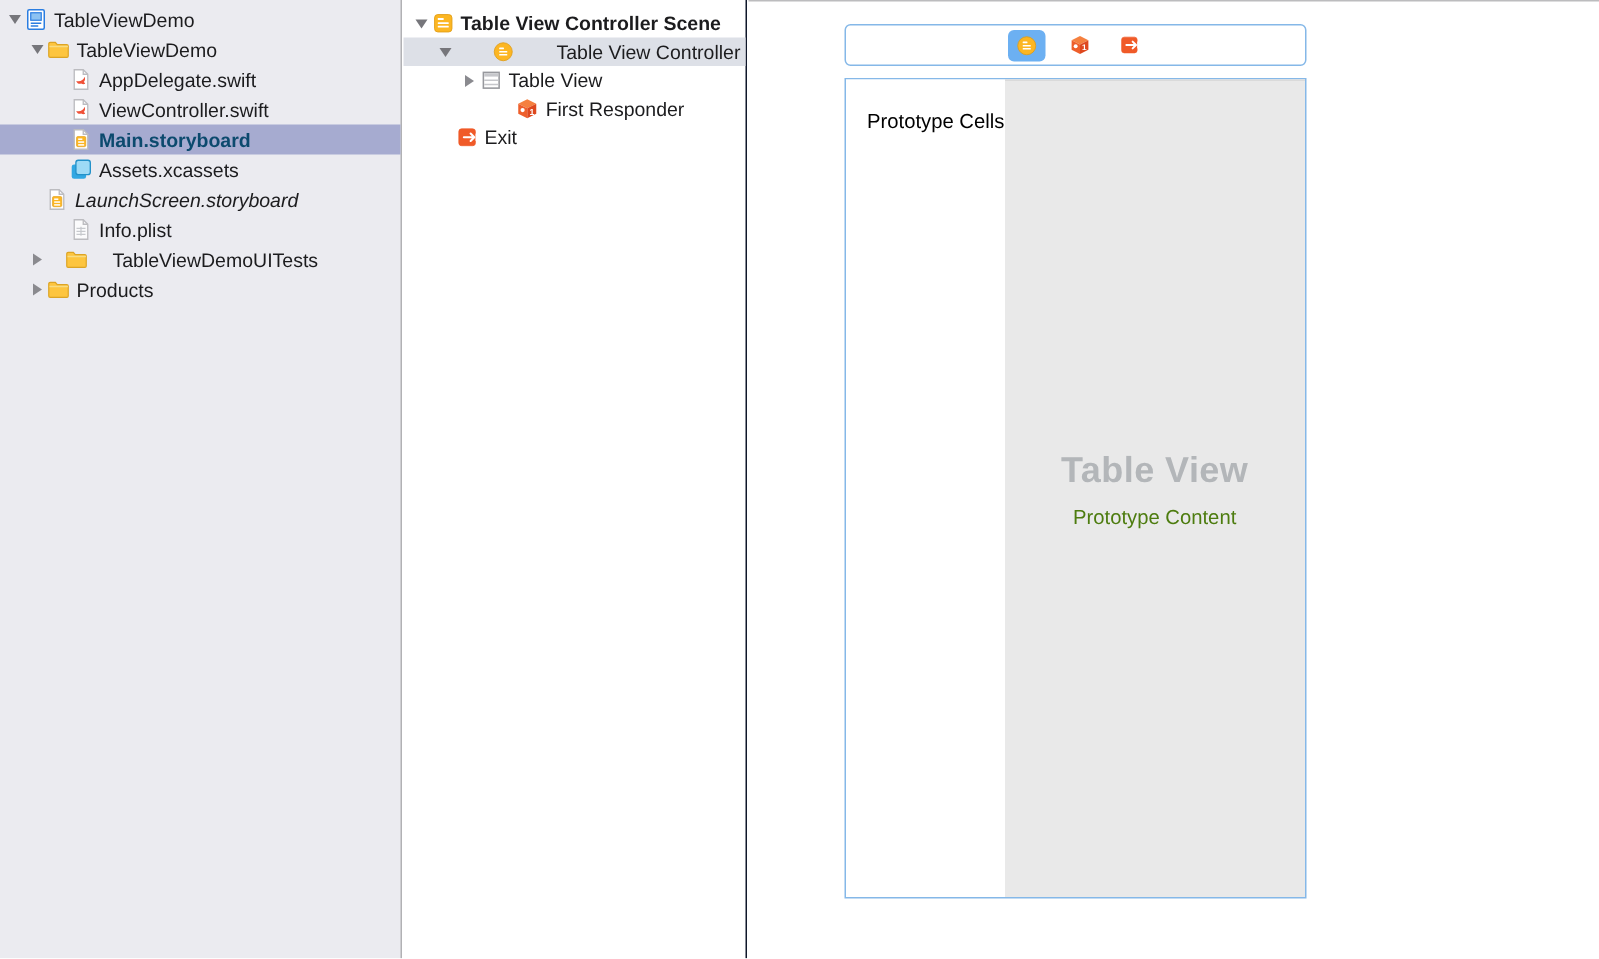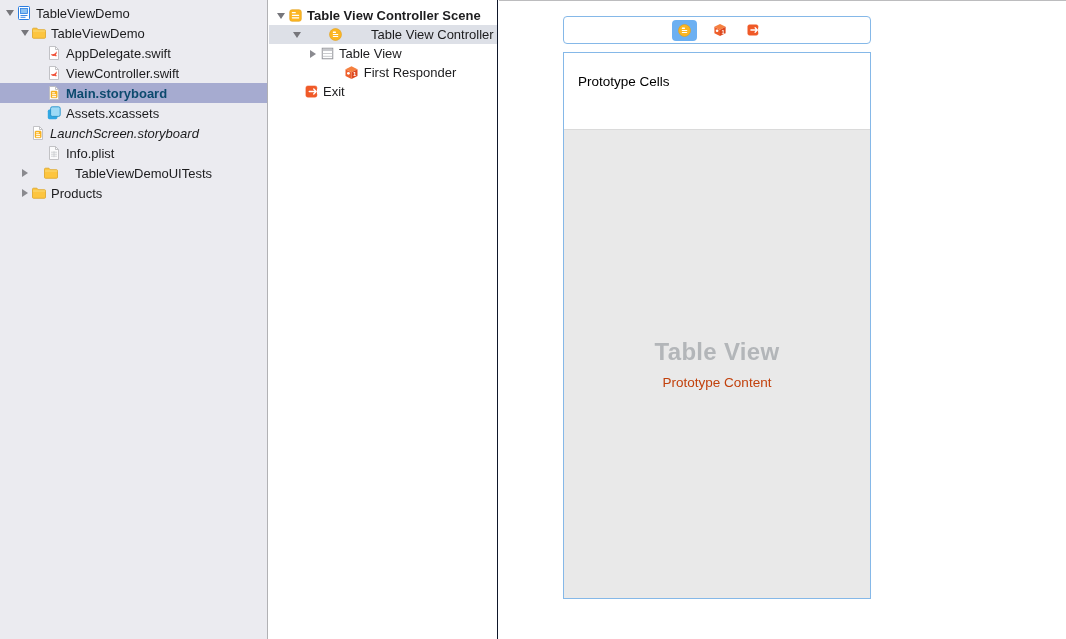--- a/index.html
+++ b/index.html
@@ -55,30 +55,30 @@
     display:flex; align-items:center; justify-content:center; gap:13px;
   }
   .dock-item { width:20px; height:16px; display:flex; align-items:center; justify-content:center; border-radius:4px; }
   .dock-item svg { width:14px; height:14px; display:block; }
   .dock-item.selected { width:25px; height:21px; background:var(--dock-sel); }
   .dock-item.selected svg { width:15px; height:15px; }
 
   .vc-frame {
     position:absolute; left:64px; top:51px; width:308px; height:547px;
     background:#fff; border:1px solid var(--blue-border);
-    display:flex; flex-direction:column;
+    display:flex; flex-direction:row;
   }
   .vc-header { height:76px; background:#fff; padding:19px 0 0 14px; }
   .vc-header .proto-cells { font-size:13.5px; color:#000; }
   .vc-tablearea {
     flex:1; background:var(--table-gray); border-top:1px solid #dadada;
     display:flex; flex-direction:column; align-items:center; justify-content:center;
   }
   .tv-title { font-size:24px; font-weight:bold; color:#b3b6b9; letter-spacing:0.3px; }
-  .tv-subtitle { margin-top:9px; font-size:13.5px; font-weight:500; color:#c2410c; }
+  .tv-subtitle { margin-top:9px; font-size:13.5px; font-weight:500; color:#4d7c0f; }
 </style>
 </head>
 <body>
 
 <div class="app" style="--nav-bg: #ebebf0; --nav-sel: #a6abd0; --outline-sel: #dde0e7; --blue-border: #85b8e8; --dock-sel: #6cb0f2; --table-gray: #e9e9e9;">
 
   <div class="navigator">
     <div id="navigator-list">
         <div class="nav-row" style="padding-left: 4px;">
           <span class="tri-slot">

